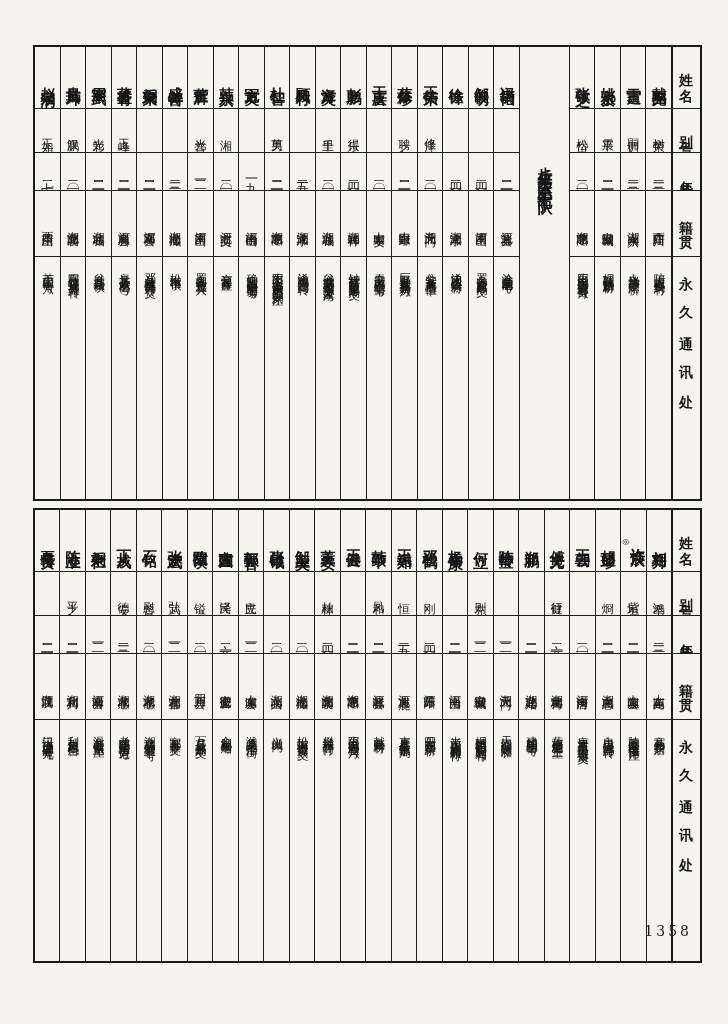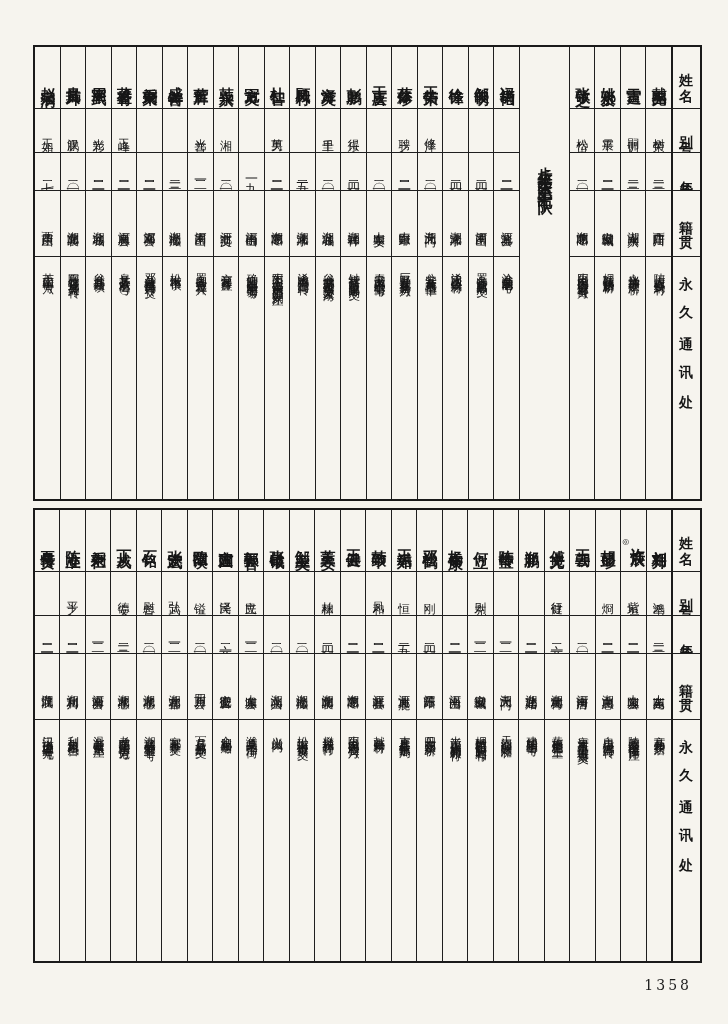--- a/index.html
+++ b/index.html
@@ -45,21 +45,21 @@
   .unit-text{
     font-size:15px; font-weight:600; letter-spacing:3px;
     padding-top:108px;
   }
   .hdr-name  .vt{font-size:14px; font-weight:700; letter-spacing:16px;}
   .hdr-alias .vt{font-size:14px; font-weight:700; letter-spacing:7px;}
   .hdr-age   .vt{font-size:13px; font-weight:700; letter-spacing:1px;}
   .hdr-native.vt-wrap .vt, .hdr-native .vt{font-size:14px; font-weight:700; letter-spacing:14px;}
   .hdr-address .vt{font-size:14px; font-weight:700; letter-spacing:30px;}
   .page-number{
-    position:absolute; top:977px; right:36px;
+    position:absolute; top:923px; right:36px;
     font-size:14px; letter-spacing:3px; color:#1c1c1c;
     font-family:"DejaVu Serif", serif;
   }
 </style>
 </head>
 <body>
 
 <div class="page">
   <div class="scan-table t0">
       <div class="col header-col">

